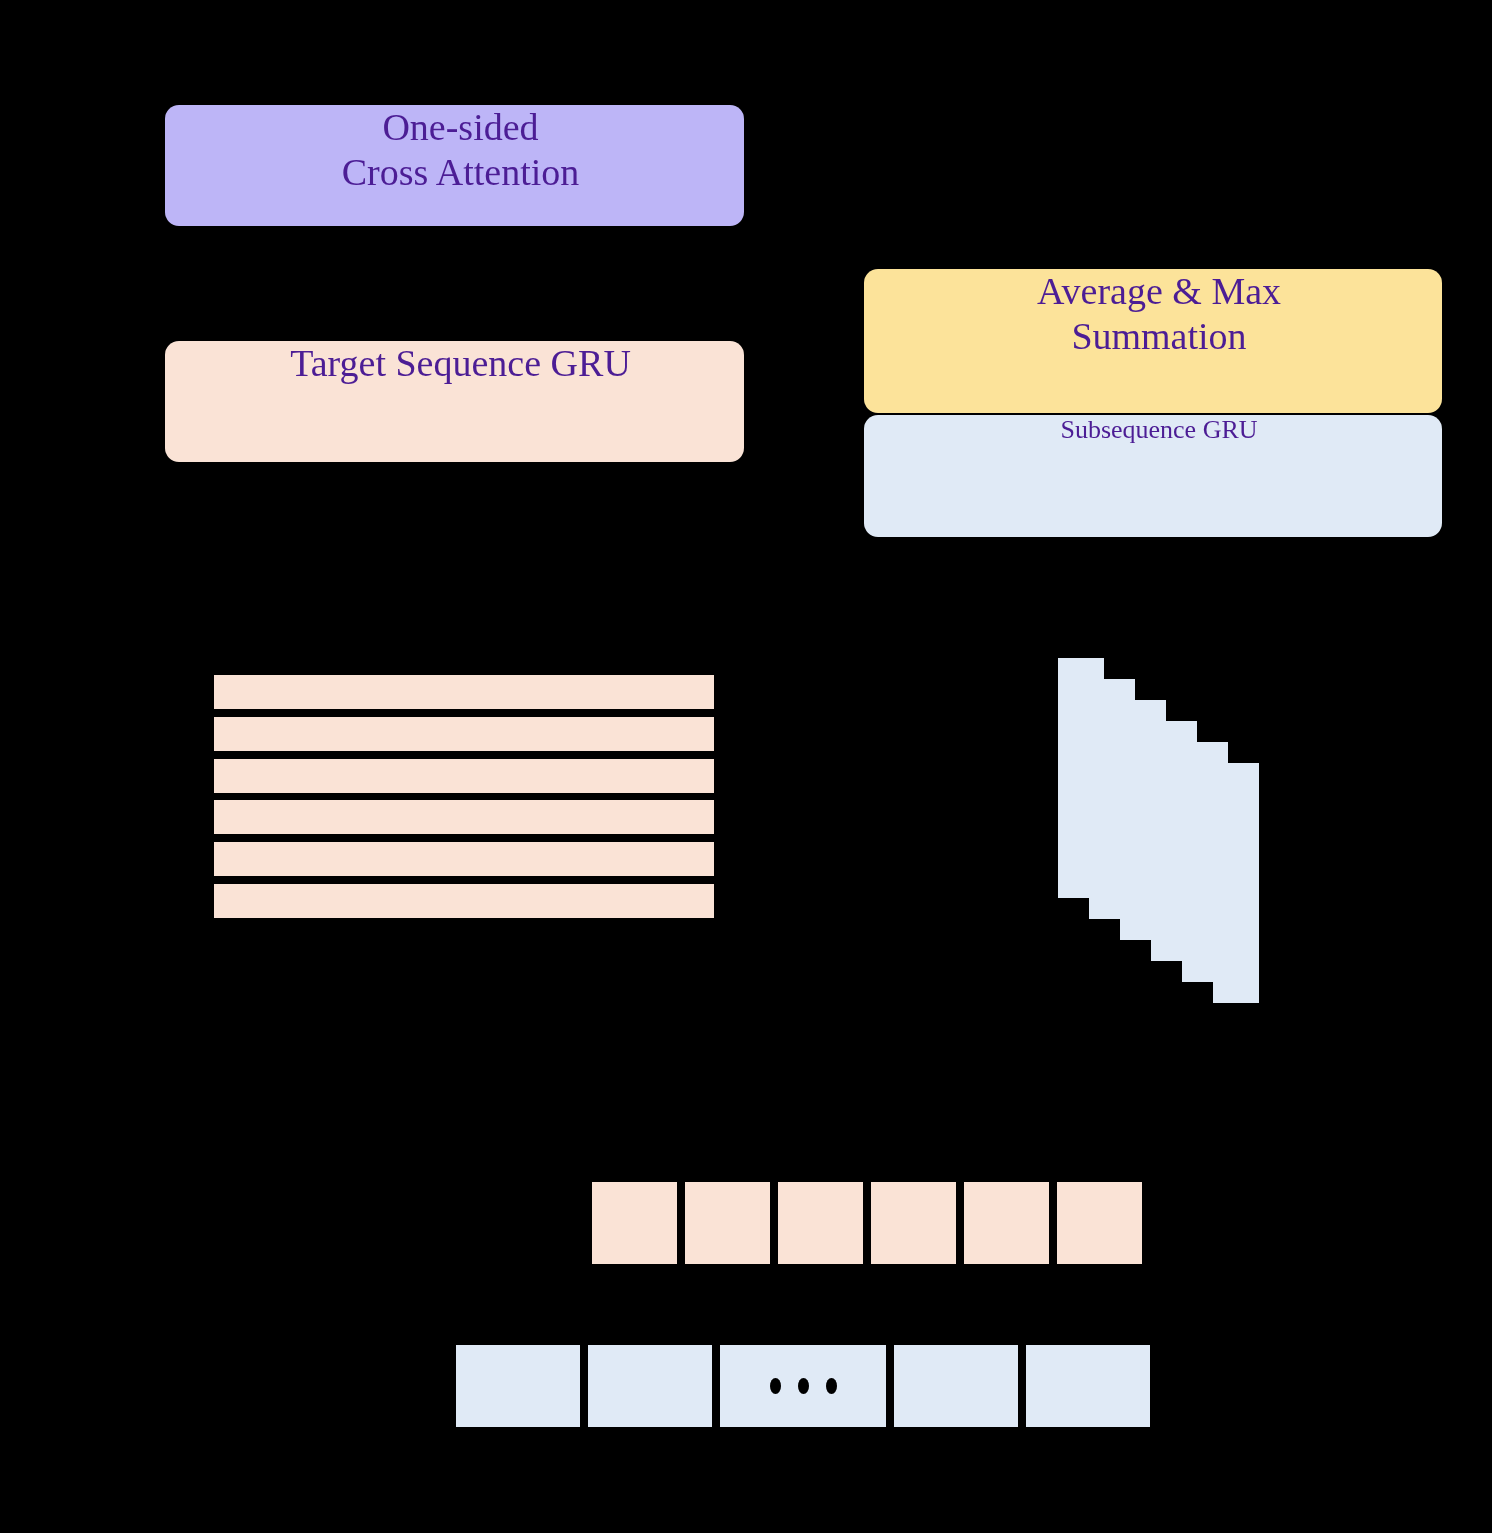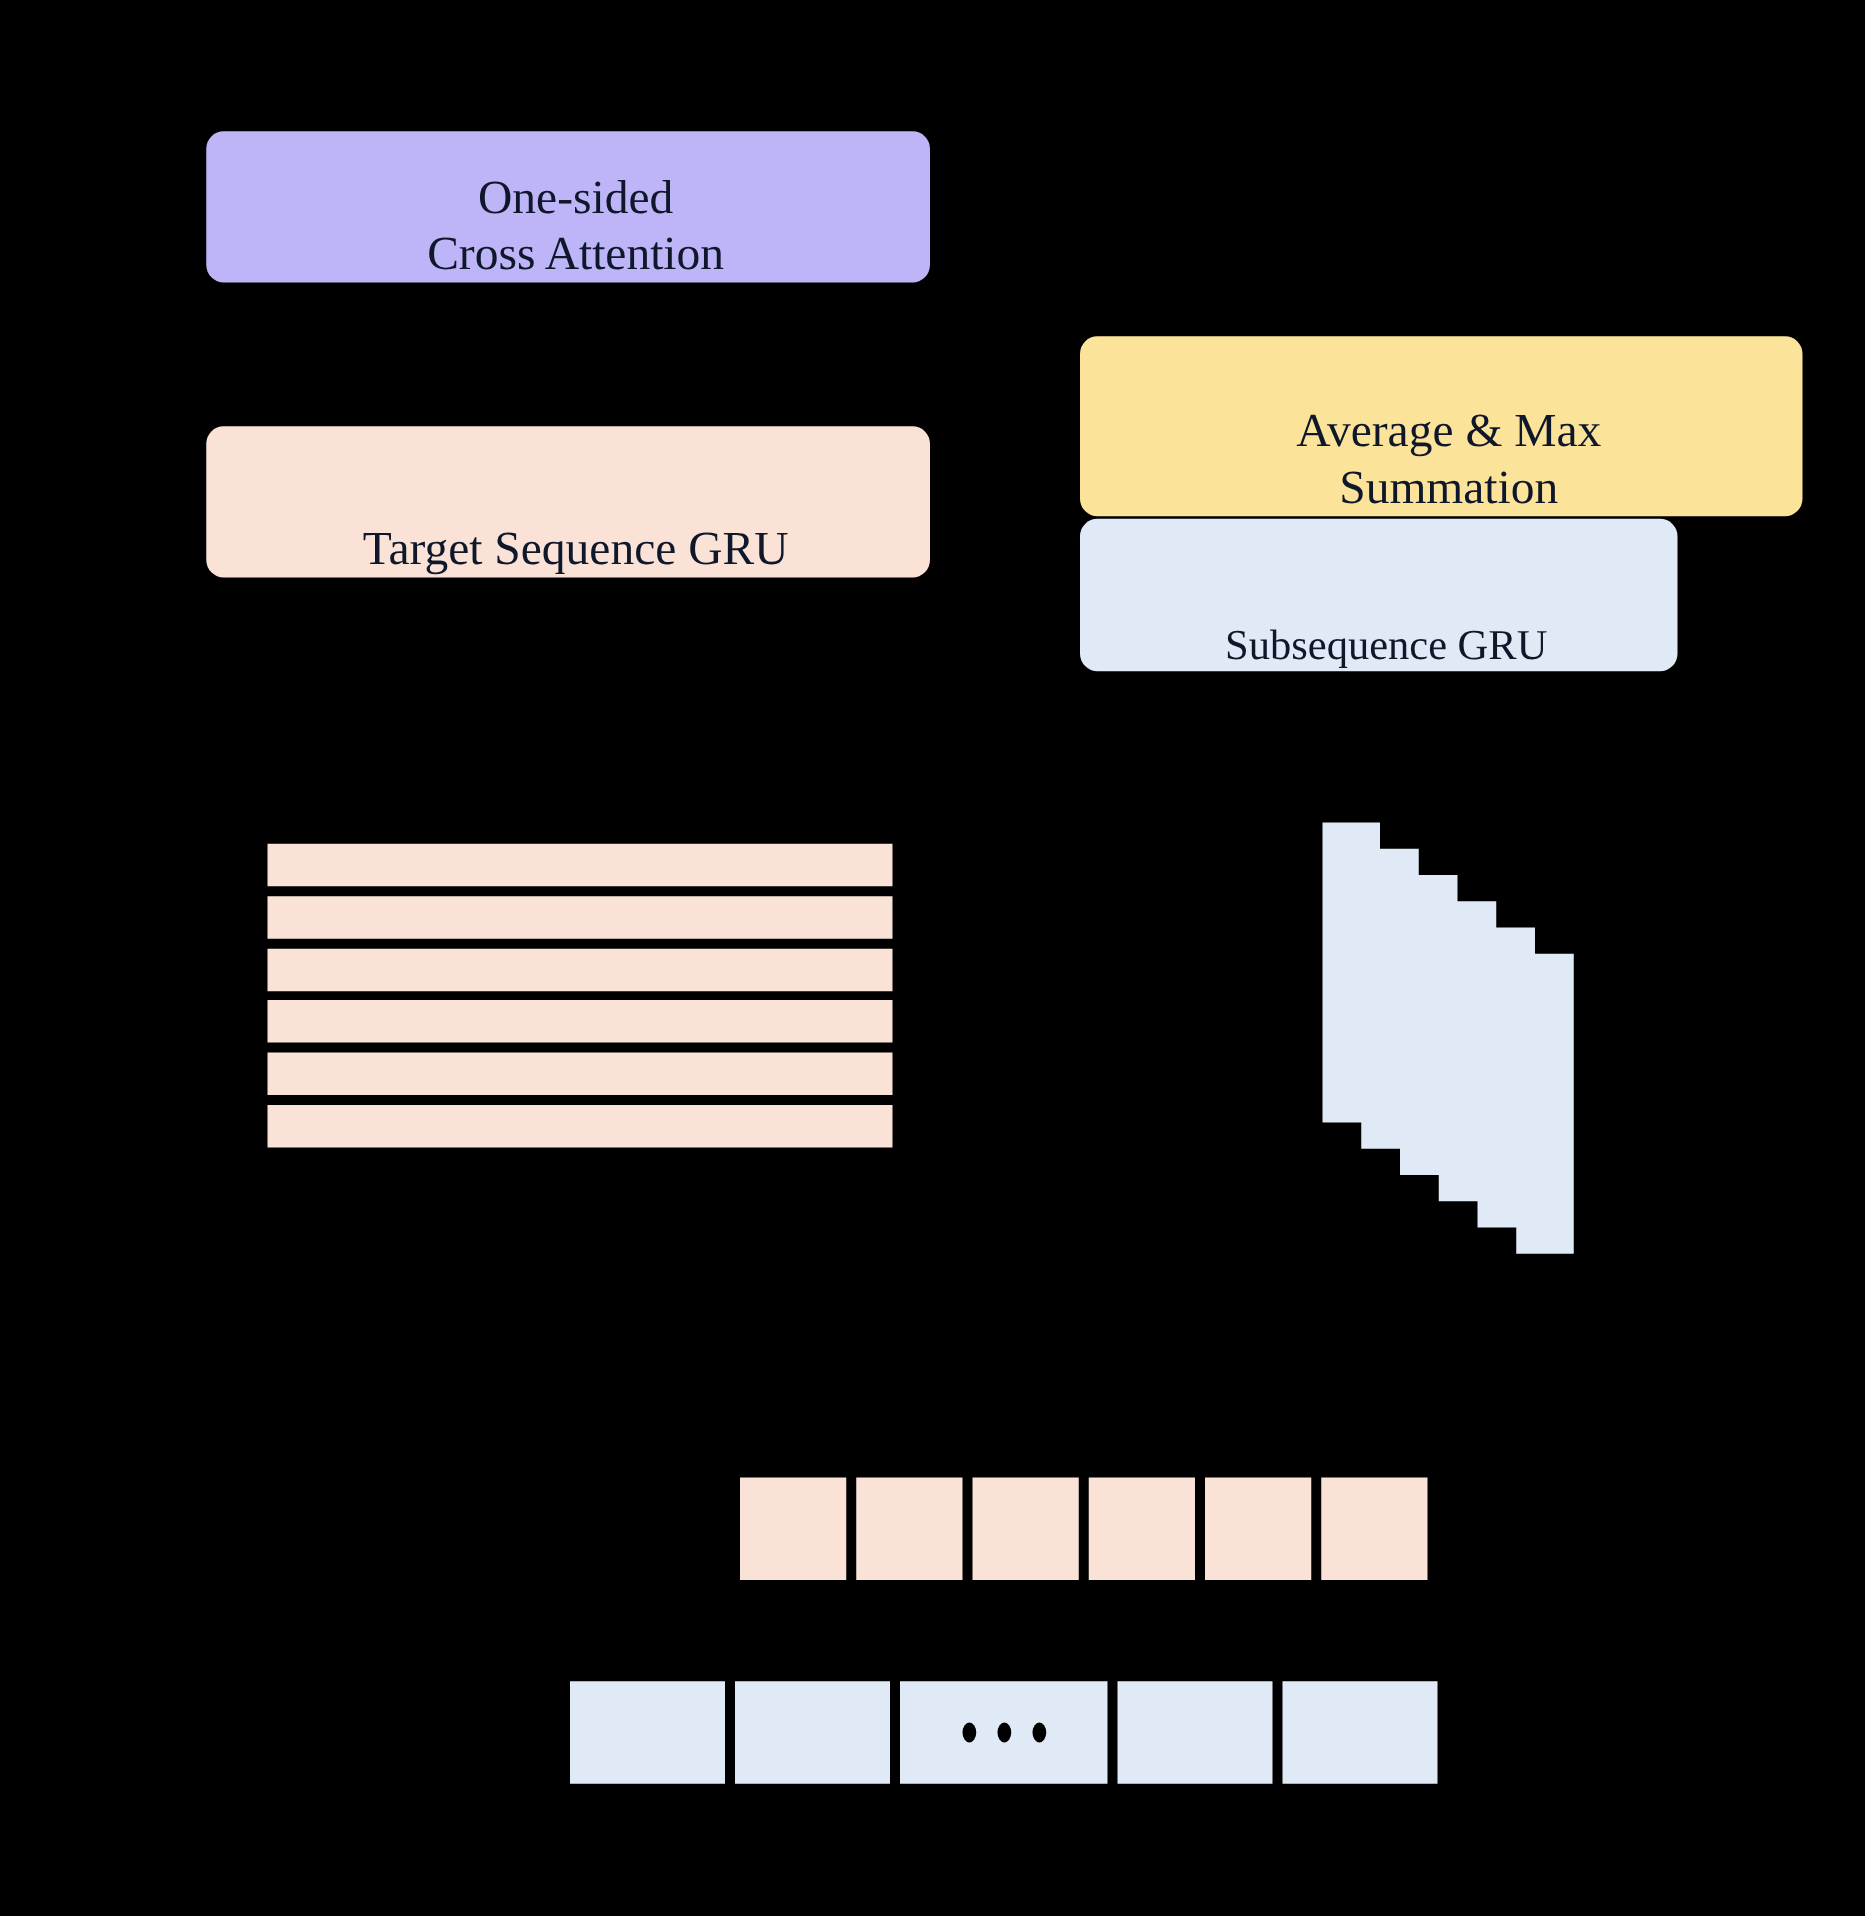--- a/index.html
+++ b/index.html
@@ -14,24 +14,24 @@
     position: relative;
     width: 1492px;
     height: 1533px;
     background: #000000;
     overflow: hidden;
   }
   .rbox {
     position: absolute;
     border-radius: 14px;
     display: flex;
-    align-items: flex-end;
+    align-items: flex-start;
     justify-content: center;
     text-align: center;
-    color: #0f172a;
+    color: #4c1d95;
     line-height: 1.18;
     box-sizing: border-box;
     padding-left: 12px;
   }
   .rbox .lbl {
     display: block;
     white-space: pre-line;
   }
 
   
@@ -58,23 +58,23 @@
     top: 269px;
     width: 578px;
     height: 144px;
     font-size: 38px;
   }
 
   
   #node-subseq-gru {
     left: 864px;
     top: 415px;
-    width: 478px;
+    width: 578px;
     height: 122px;
-    font-size: 34px;
+    font-size: 26px;
   }
 
   
   #target-sequence-matrix {
     position: absolute;
     left: 214px;
     top: 675px;
     width: 500px;
     height: 243px;
   }

